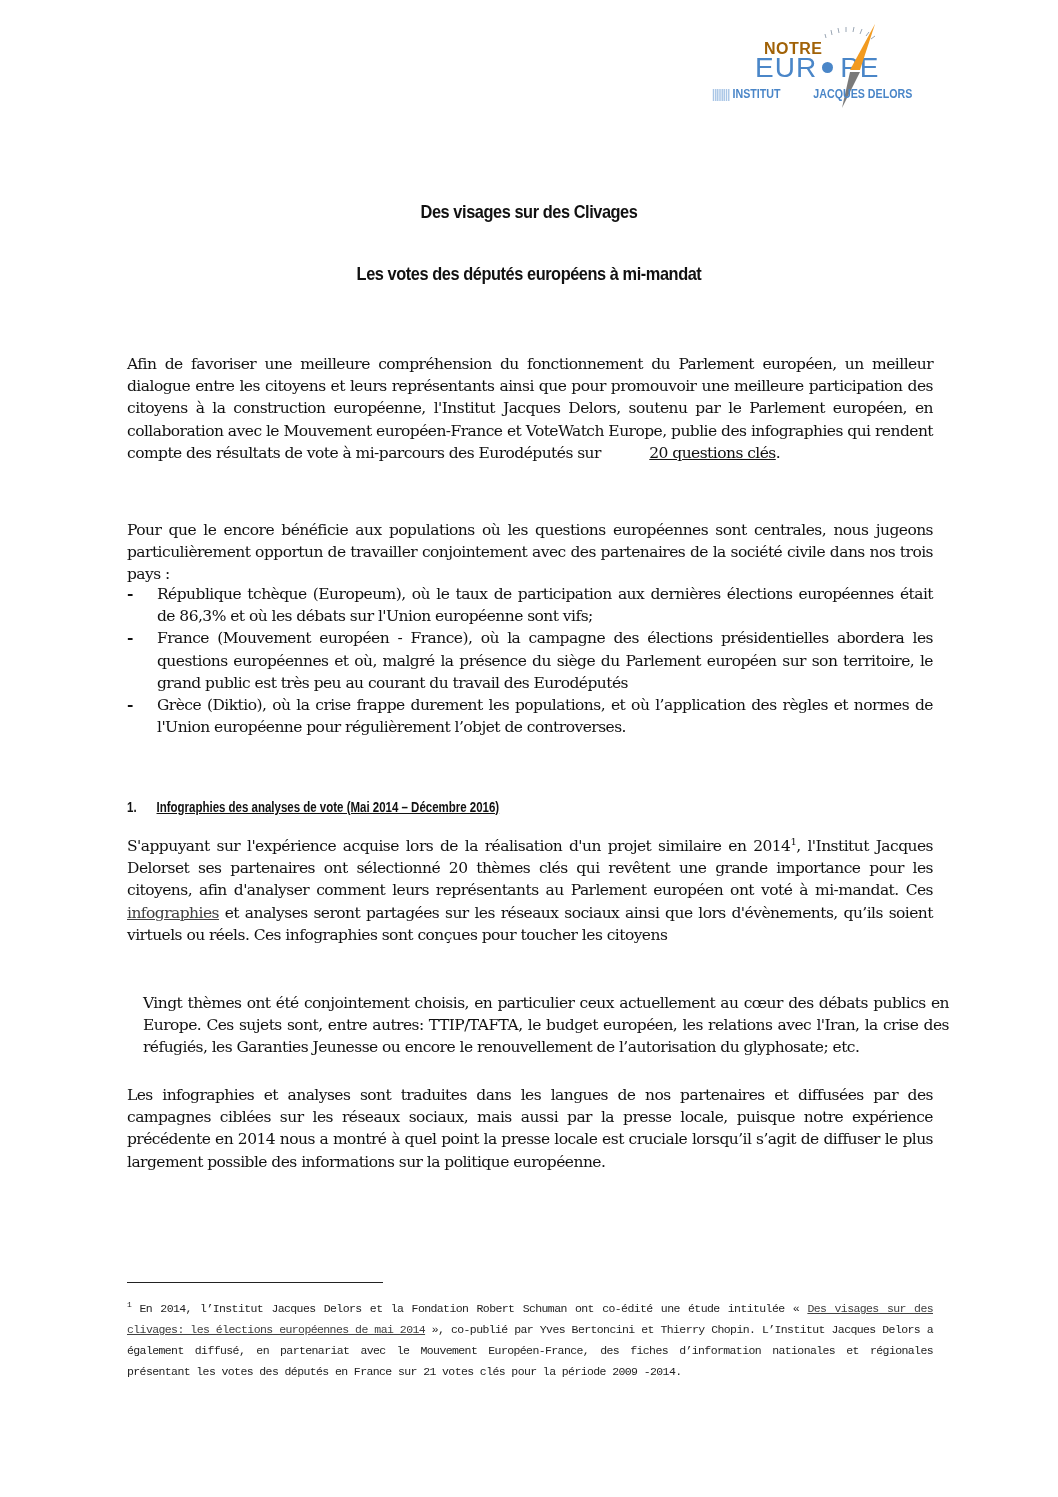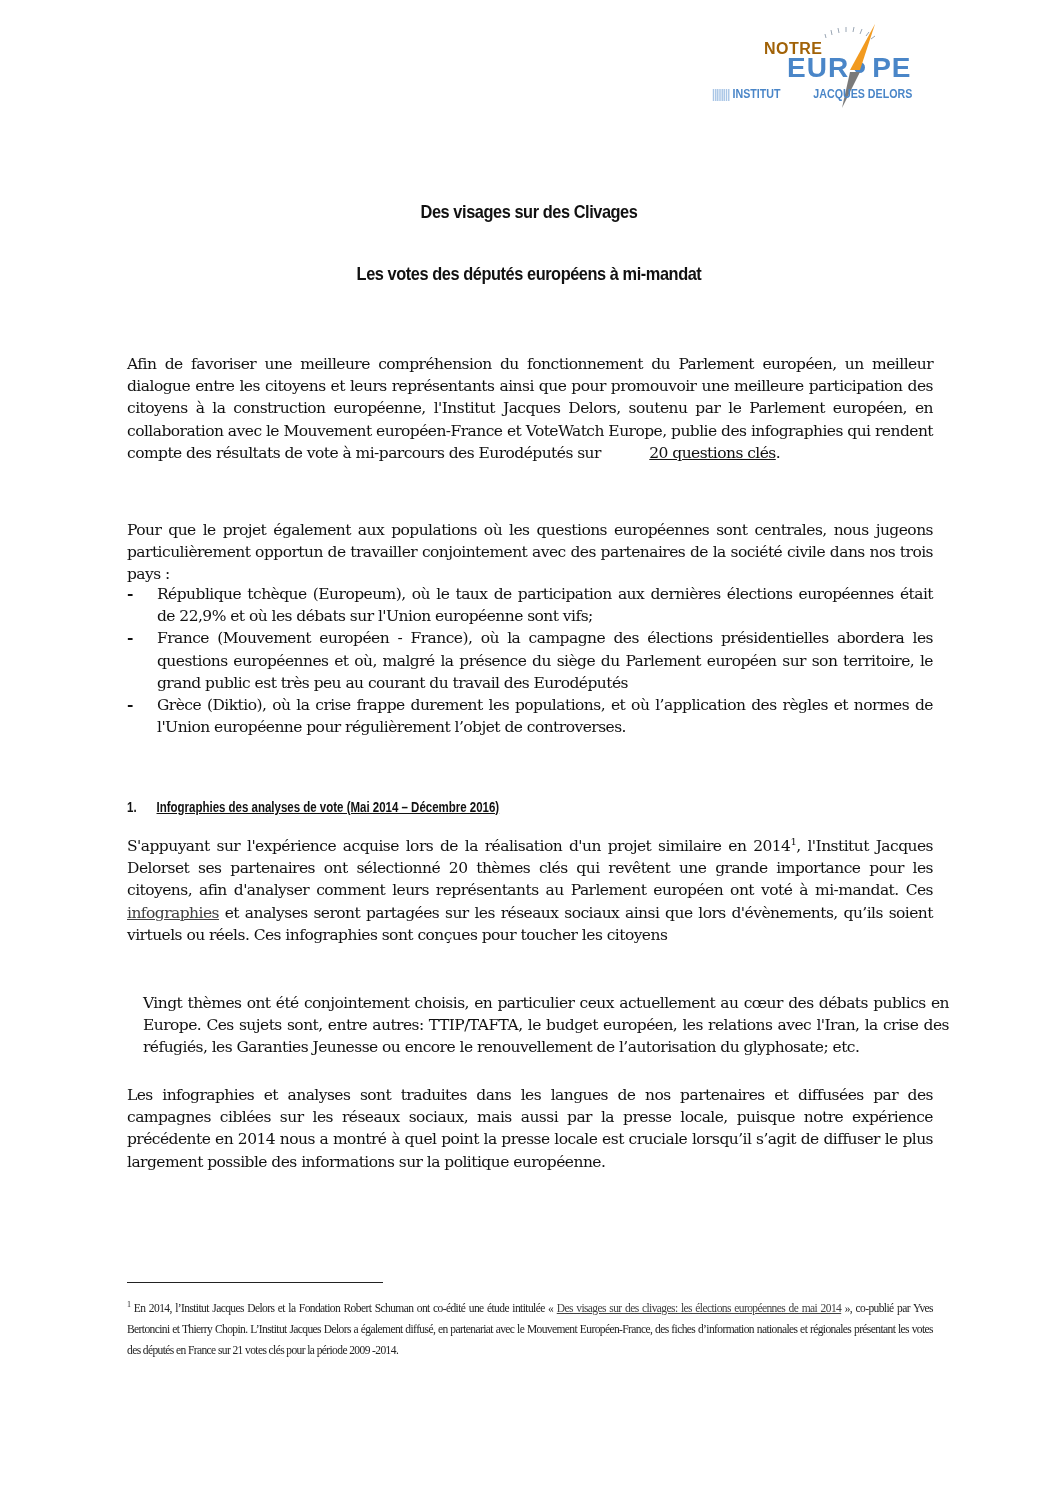--- a/index.html
+++ b/index.html
@@ -1,21 +1,21 @@
 <!DOCTYPE html>
 <html><head>
 <meta charset="utf-8">
 <style>
   html, body { margin: 0; padding: 0; background: #ffffff; }
   body { width: 1058px; height: 1497px; position: relative; overflow: hidden; color: #111; }
 
   
   .logo { position: absolute; left: 712px; top: 22px; width: 230px; height: 86px; }
   .logo .notre { position: absolute; left: 52px; top: 18px; font-family: "Liberation Sans", sans-serif; font-weight: bold; font-size: 16px; color: #a16207; letter-spacing: 0.5px; }
-  .logo .europe { position: absolute; left: 43px; top: 30px; font-family: "Liberation Sans", sans-serif; font-weight: bold; font-size: 28px; color: #4a86c8; letter-spacing: 1px; margin-left: 32px; }
+  .logo .europe { position: absolute; left: 43px; top: 30px; font-family: "Liberation Sans", sans-serif; font-weight: normal; font-size: 28px; color: #4a86c8; letter-spacing: 1px; }
   .logo .europe .o-dot { display: inline-block; width: 11px; height: 11px; border-radius: 50%; background: #4a86c8; margin: 0 7px 4px 5px; vertical-align: middle; }
   .logo .institut-row { position: absolute; left: 0; top: 64px; font-family: "Liberation Sans", sans-serif; font-weight: bold; font-size: 13px; color: #4a86c8; white-space: nowrap; transform: scaleX(0.82); transform-origin: left; }
   .logo .bars { color: #a9c6e6; letter-spacing: -1px; margin-right: 4px; }
   .logo .needle { position: absolute; left: 118px; top: 0px; width: 60px; height: 86px; }
   .logo .ticks { position: absolute; left: 108px; top: 2px; width: 60px; height: 20px; }
 
   
   .title { position: absolute; left: 0; width: 1058px; text-align: center; font-family: "Liberation Sans", sans-serif; font-weight: bold; font-size: 19px; letter-spacing: -0.5px; transform: scaleX(0.86); transform-origin: 529px 0; }
   .title.t1 { top: 201px; }
   .title.t2 { top: 263px; }
@@ -35,21 +35,21 @@
   .section-heading { position: absolute; left: 127px; top: 799px; font-family: "Liberation Sans", sans-serif; font-weight: bold; font-size: 14px; white-space: nowrap; transform: scaleX(0.82); transform-origin: left; }
   .section-heading .num { display: inline-block; width: 36px; }
   .section-heading .txt { text-decoration: underline; }
 
   .p3 { top: 835px; }
   .p4 { top: 976px; }
   .p5 { top: 1084px; }
 
   
   .fn-rule { position: absolute; left: 127px; top: 1282px; width: 256px; height: 0; border-top: 1px solid #222; }
-  .footnote { position: absolute; left: 127px; width: 806px; top: 1294px; font-family: Liberation Serif, serif; font-size: 11.5px; line-height: 21px; text-align: justify; letter-spacing: -0.6px; color: #222; }
+  .footnote { position: absolute; left: 127px; width: 806px; top: 1294px; font-family: Liberation Mono, monospace; font-size: 11.5px; line-height: 21px; text-align: justify; letter-spacing: -0.6px; color: #222; }
   .footnote sup { font-size: 8px; }
 </style>
 </head>
 <body>
 
 <div class="logo">
   <svg class="ticks" viewBox="0 0 60 20">
     <g stroke="#9aa6b4" stroke-width="1">
       <line x1="6" y1="14" x2="5" y2="10"></line>
       <line x1="12" y1="11" x2="11" y2="6"></line>
@@ -68,24 +68,24 @@
     <polygon points="20,50 30,50 12,86" fill="#7a7a7a"></polygon>
   </svg>
   <div class="institut-row"><span class="bars">||||||||</span><span>INSTITUT</span><span style="display:inline-block;width:40px;"></span><span>JACQUES DELORS</span></div>
 </div>
 
 <div class="title t1">Des visages sur des Clivages</div>
 <div class="title t2">Les votes des députés européens à mi-mandat</div>
 
 <p class="para p1" style="margin:0;"><span>Afin de favoriser une meilleure compréhension du fonctionnement du Parlement européen, un meilleur dialogue entre les citoyens et leurs représentants ainsi que pour promouvoir une meilleure participation des citoyens à la construction européenne, l'Institut Jacques Delors, soutenu par le Parlement européen, en collaboration avec le Mouvement européen-France et VoteWatch Europe, publie des infographies qui rendent compte des résultats de vote à mi-parcours des Eurodéputés sur </span><a class="plain-link" href="#">20 questions clés</a><span>.</span></p>
 
-<p class="para p2" style="margin:0;">Pour que le projet également aux populations où les questions européennes sont centrales, nous jugeons particulièrement opportun de travailler conjointement avec des partenaires de la société civile dans nos trois pays :</p>
+<p class="para p2" style="margin:0;">Pour que le encore bénéficie aux populations où les questions européennes sont centrales, nous jugeons particulièrement opportun de travailler conjointement avec des partenaires de la société civile dans nos trois pays :</p>
 
 <ul class="bullets">
-  <li><span class="dash">-</span><span>République tchèque (Europeum), où le taux de participation aux dernières élections européennes était de 22,9% et où les débats sur l'Union européenne sont vifs;</span></li>
+  <li><span class="dash">-</span><span>République tchèque (Europeum), où le taux de participation aux dernières élections européennes était de 86,3% et où les débats sur l'Union européenne sont vifs;</span></li>
   <li><span class="dash">-</span><span>France (Mouvement européen - France), où la campagne des élections présidentielles abordera les questions européennes et où, malgré la présence du siège du Parlement européen sur son territoire, le grand public est très peu au courant du travail des Eurodéputés</span></li>
   <li><span class="dash">-</span><span>Grèce (Diktio), où la crise frappe durement les populations, et où l’application des règles et normes de l'Union européenne pour régulièrement l’objet de controverses.</span></li>
 </ul>
 
 <div class="section-heading"><span class="num">1.</span><span class="txt">Infographies des analyses de vote (Mai 2014 – Décembre 2016)</span></div>
 
 <p class="para p3" style="margin:0;"><span>S'appuyant sur l'expérience acquise lors de la réalisation d'un projet similaire en 2014</span><sup>1</sup><span>, l'Institut Jacques Delorset ses partenaires ont sélectionné 20 thèmes clés qui revêtent une grande importance pour les citoyens, afin d'analyser comment leurs représentants au Parlement européen ont voté à mi-mandat. Ces </span><a href="#">infographies</a><span> et analyses seront partagées sur les réseaux sociaux ainsi que lors d'évènements, qu’ils soient virtuels ou réels. Ces infographies sont conçues pour toucher les citoyens</span></p>
 
 <p class="para p4" style="margin:16px;">Vingt thèmes ont été conjointement choisis, en particulier ceux actuellement au cœur des débats publics en Europe. Ces sujets sont, entre autres: TTIP/TAFTA, le budget européen, les relations avec l'Iran, la crise des réfugiés, les Garanties Jeunesse ou encore le renouvellement de l’autorisation du glyphosate; etc.</p>
 

